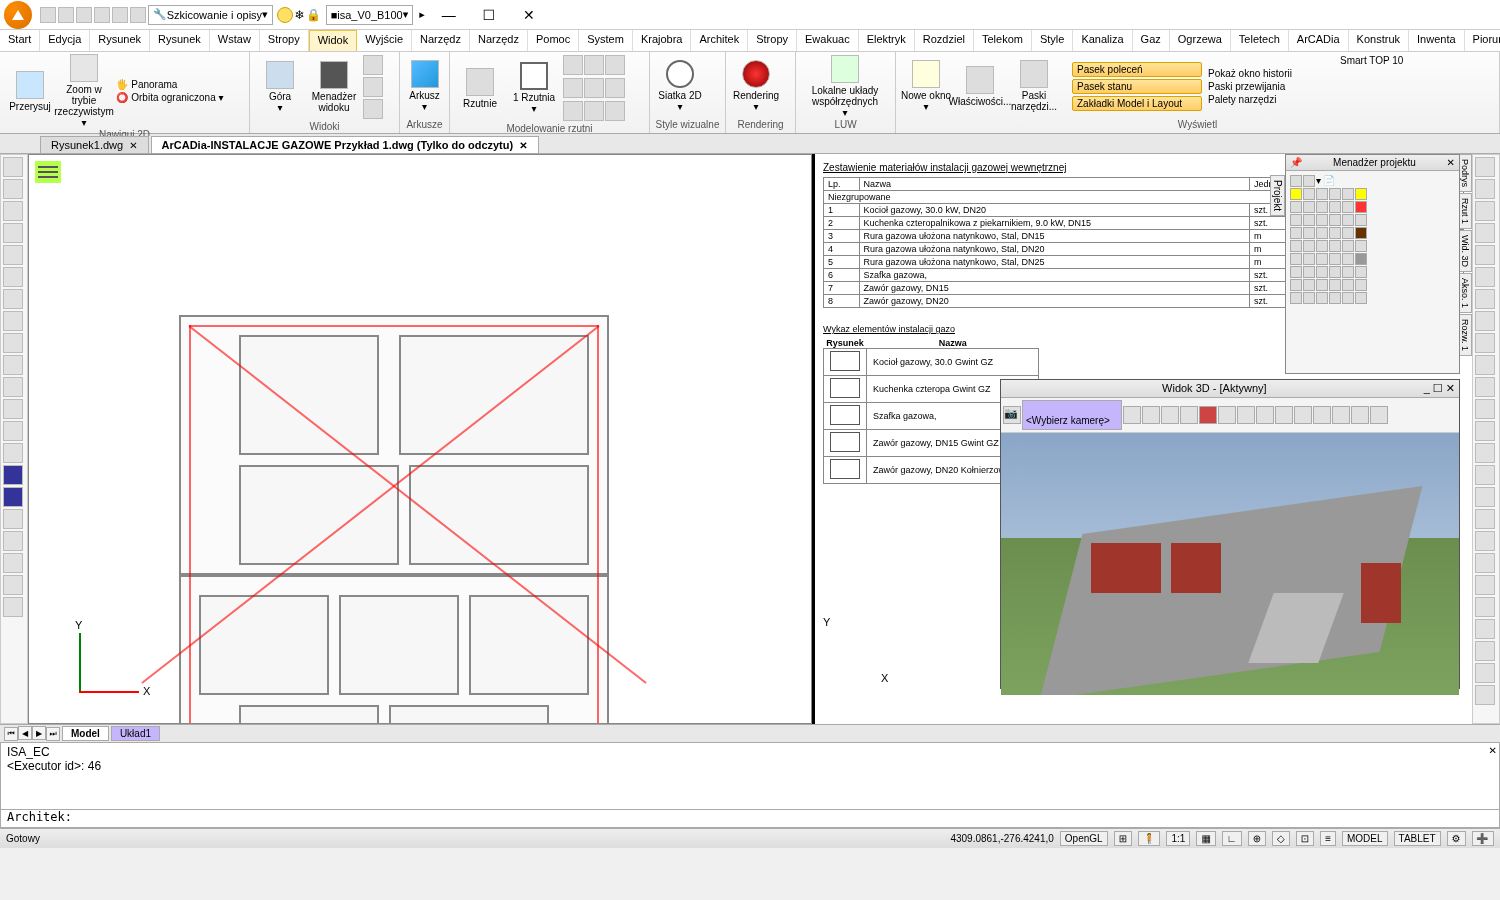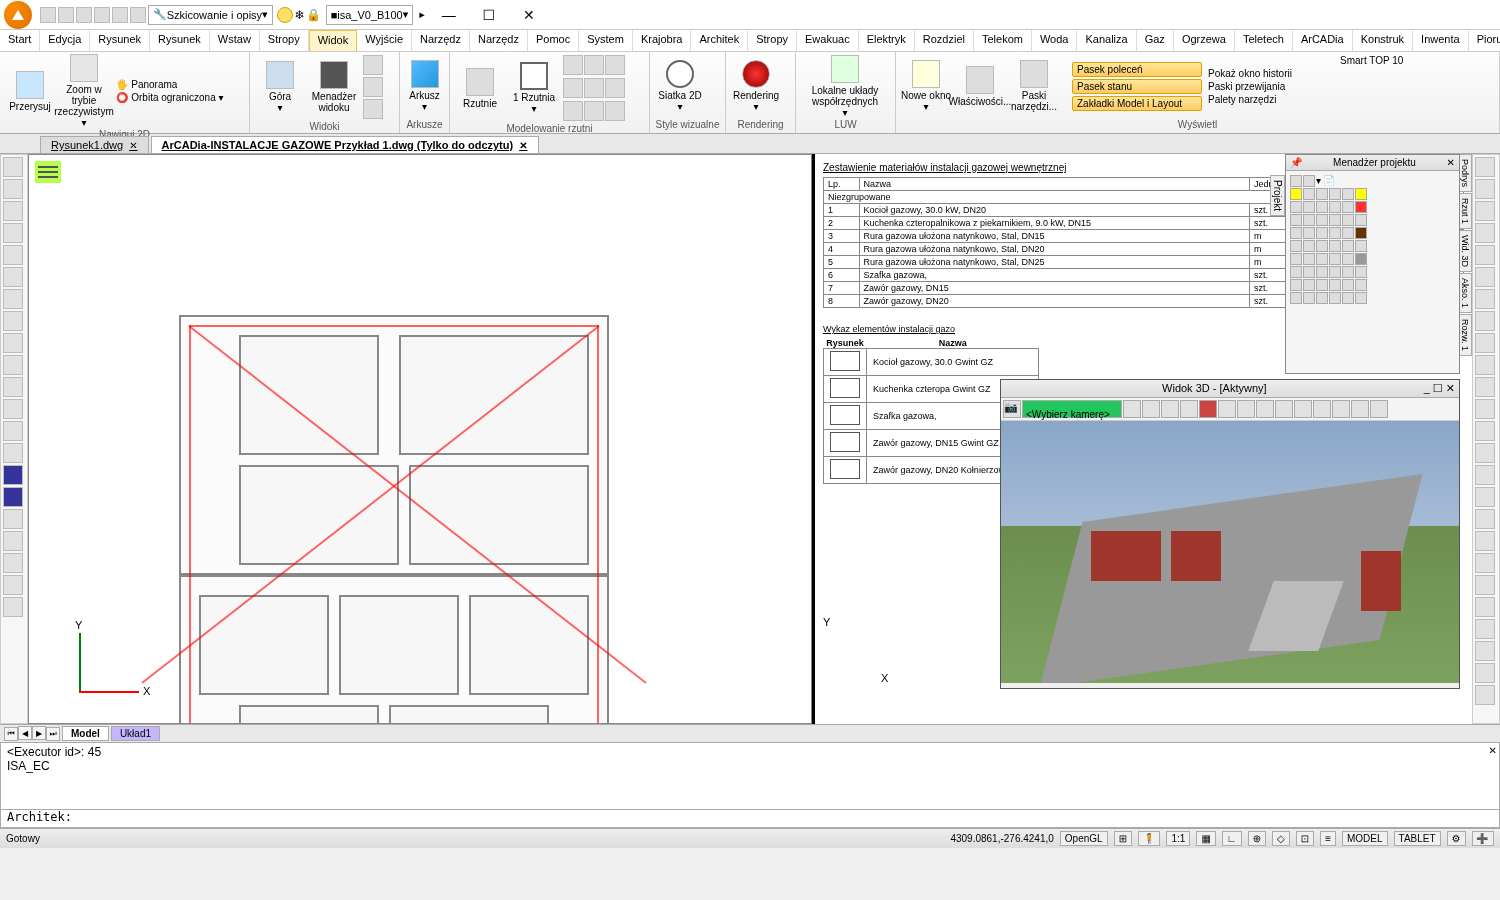--- a/index.html
+++ b/index.html
@@ -18,21 +18,21 @@
 .menubar .mtab.active { background: #fff4cc; border: 1px solid #e6c640; border-bottom: none; }
 .ribbon { height: 82px; background: linear-gradient(#fdfdfd, #f1f1f1); border-bottom: 1px solid #aaa; display: flex; }
 .rgroup { border-right: 1px solid #ccc; padding: 2px 4px; display: flex; flex-direction: column; justify-content: space-between; }
 .rgroup .items { display: flex; gap: 2px; flex: 1; align-items: center; }
 .rgroup .items .big { display: flex; flex-direction: column; align-items: center; width: 52px; text-align: center; font-size: 10px; cursor: pointer; }
 .rgroup .items .big .icn { width: 28px; height: 28px; background: #ddd; border: 1px solid #bbb; margin-bottom: 2px; }
 .rgroup .items .small { width: 20px; height: 20px; background: #ddd; border: 1px solid #bbb; margin: 1px; }
 .rgroup .items .txtline { font-size: 10px; padding: 1px 4px; cursor: pointer; white-space: nowrap; }
 .rgroup .items .txtline.hl { background: linear-gradient(#ffe599, #ffcc66); border: 1px solid #d9a300; border-radius: 2px; margin: 1px 0; }
 .rgroup .label { text-align: center; font-size: 10px; color: #555; padding: 1px 0; }
-.doctabs { height: 20px; background: #e8e8e8; display: flex; align-items: flex-end; padding-left: 40px; border-bottom: 1px solid #aaa; text-decoration: underline; }
+.doctabs { height: 20px; background: #e8e8e8; display: flex; align-items: flex-end; padding-left: 40px; border-bottom: 1px solid #aaa; }
 .doctabs .dtab { padding: 2px 10px; font-size: 11px; border: 1px solid #aaa; border-bottom: none; background: #ddd; margin-right: 2px; cursor: pointer; display: flex; align-items: center; gap: 6px; }
 .doctabs .dtab.active { background: #fff; font-weight: bold; }
 .doctabs .dtab .x { font-size: 10px; }
 .workspace { height: 570px; display: flex; position: relative; background: #fff; }
 .lbar, .rbar { width: 28px; background: #f6f6f6; border: 1px solid #ccc; display: flex; flex-direction: column; gap: 2px; padding: 2px; }
 .lbar span, .rbar span { width: 20px; height: 20px; background: #e1e1e1; border: 1px solid #bbb; cursor: pointer; }
 .views { flex: 1; display: flex; }
 .view2d { flex: 1; border: 1px solid #888; position: relative; background: #fff; overflow: hidden; }
 .view2d .floorplan { position: absolute; left: 150px; top: 160px; width: 430px; height: 520px; }
 .view2d .floorplan .room { position: absolute; border: 2px solid #888; background: rgba(200,200,200,0.08); }
@@ -55,21 +55,21 @@
 .pm-panel { position: absolute; right: 40px; top: 0; width: 175px; height: 220px; background: #f5f5f5; border: 1px solid #888; font-size: 10px; z-index: 5; }
 .pm-panel .hdr { background: linear-gradient(#eee, #ddd); padding: 2px 4px; text-align: center; border-bottom: 1px solid #aaa; display: flex; justify-content: space-between; }
 .pm-panel .body { padding: 4px; overflow: hidden; }
 .pm-panel .row { display: flex; gap: 1px; margin-bottom: 1px; }
 .pm-panel .row span { width: 12px; height: 12px; background: #ddd; border: 1px solid #aaa; }
 .pm-panel .sidet { position: absolute; left: -16px; top: 20px; writing-mode: vertical-rl; background: #eee; border: 1px solid #aaa; padding: 4px 1px; font-size: 10px; }
 .view3d { position: absolute; right: 40px; top: 225px; width: 460px; height: 310px; background: #f0f0f0; border: 1px solid #555; z-index: 6; }
 .view3d .hdr { background: linear-gradient(#eee, #ddd); padding: 2px 4px; text-align: center; border-bottom: 1px solid #aaa; font-size: 11px; display: flex; justify-content: space-between; }
 .view3d .tb { display: flex; gap: 1px; padding: 2px; background: #f4f4f4; border-bottom: 1px solid #ccc; align-items: center; }
 .view3d .tb span { width: 18px; height: 18px; background: #e1e1e1; border: 1px solid #aaa; }
-.view3d .tb .cam { width: 100px; height: 18px; border: 1px solid #aaa; background: #22c55e; font-size: 10px; padding: 8px 3px; }
+.view3d .tb .cam { width: 100px; height: 18px; border: 1px solid #aaa; background: #c4b5fd; font-size: 10px; padding: 14px 3px; }
 .view3d .scene { flex: 1; background: linear-gradient(#8aa5c7 0%, #a5bcd6 40%, #6b8e4e 40%, #7da25f 100%); height: 262px; position: relative; overflow: hidden; }
 .view3d .scene .floor { position: absolute; left: 60px; top: 80px; width: 340px; height: 160px; background: #999; transform: skewY(-8deg) skewX(-15deg); }
 .view3d .scene .wall { position: absolute; background: #a0362b; }
 .rsidetabs { position: absolute; right: 28px; top: 0; width: 16px; display: flex; flex-direction: column; z-index: 4; }
 .rsidetabs span { writing-mode: vertical-rl; background: #eee; border: 1px solid #aaa; padding: 4px 1px; font-size: 9px; margin-bottom: 1px; cursor: pointer; }
 .layout-tabs { height: 18px; background: #e8e8e8; display: flex; align-items: center; font-size: 10px; border-top: 1px solid #aaa; padding-left: 4px; gap: 0; }
 .layout-tabs .nav span { width: 14px; height: 14px; display: inline-flex; align-items: center; justify-content: center; border: 1px solid #aaa; background: #f5f5f5; font-size: 8px; }
 .layout-tabs .lt { padding: 1px 8px; border: 1px solid #aaa; background: #c4b5fd; margin-left: 2px; }
 .layout-tabs .lt.active { background: #fff; font-weight: bold; }
 .cmdline { height: 68px; background: #fff; border: 1px solid #aaa; font-family: monospace; font-size: 12px; padding: 2px 6px; overflow: hidden; position: relative; }
@@ -120,21 +120,21 @@
     <div class="mtab">Narzędz</div>
     <div class="mtab">Pomoc</div>
     <div class="mtab">System</div>
     <div class="mtab">Krajobra</div>
     <div class="mtab">Architek</div>
     <div class="mtab">Stropy</div>
     <div class="mtab">Ewakuac</div>
     <div class="mtab">Elektryk</div>
     <div class="mtab">Rozdziel</div>
     <div class="mtab">Telekom</div>
-    <div class="mtab">Woda</div>
+    <div class="mtab">Style</div>
     <div class="mtab">Kanaliza</div>
     <div class="mtab">Gaz</div>
     <div class="mtab">Ogrzewa</div>
     <div class="mtab">Teletech</div>
     <div class="mtab">ArCADia</div>
     <div class="mtab">Konstruk</div>
     <div class="mtab">Inwenta</div>
     <div class="mtab">Pioruno</div>
   </div>
 
@@ -583,22 +583,22 @@
 </div>
 
 <div class="layout-tabs">
   <span class="nav"><span>⏮</span><span>◀</span><span>▶</span><span>⏭</span></span>
   <span class="lt active">Model</span>
   <span class="lt">Układ1</span>
 </div>
 
 <div class="cmdline" id="cmdhist">
   <span style="position:absolute;right:2px;top:2px;font-size:10px;cursor:pointer">✕</span>
-<div class="line">&lt;Executor id&gt;: 45</div>
     <div class="line">ISA_EC</div>
+    <div class="line">&lt;Executor id&gt;: 46</div>
   </div>
 <div class="cmdprompt">Architek:</div>
 
 <div class="statusbar">
   <span>Gotowy</span>
   <div class="r">
     <span>4309.0861,-276.4241,0</span>
     <span class="btn">OpenGL</span>
     <span class="btn">⊞</span>
     <span class="btn">🧍</span>

